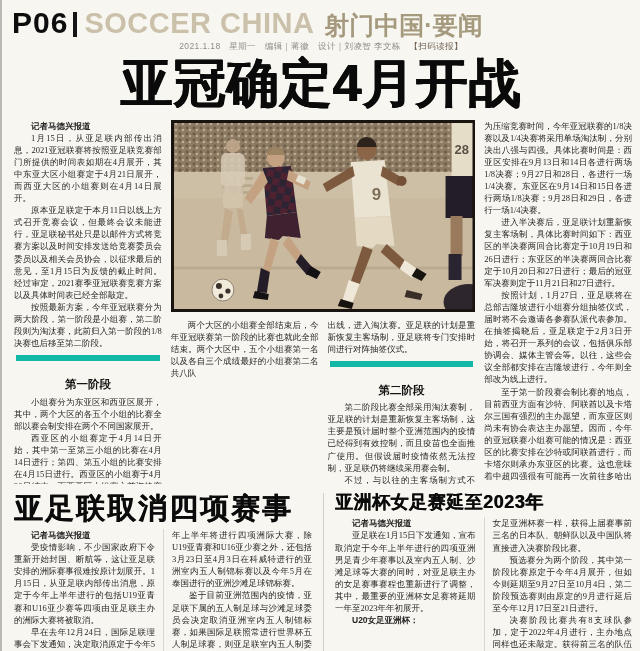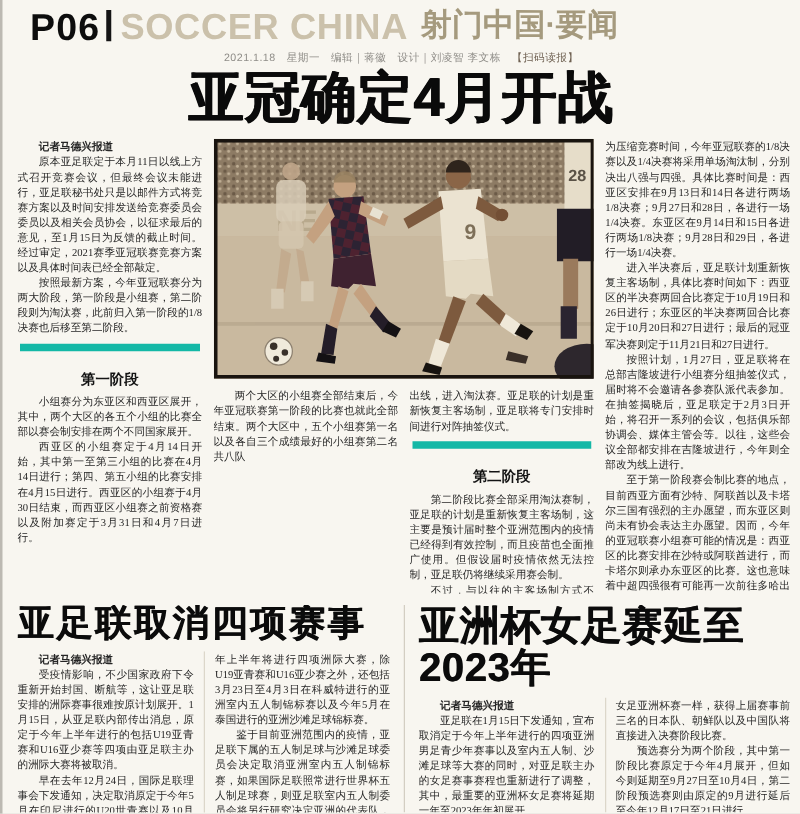--- a/index.html
+++ b/index.html
@@ -2,32 +2,32 @@
 <html><head>
 <meta charset="utf-8">
 <style>
   html,body{margin:0;padding:0;background:#dddbd6;}
   .page{
     width:640px;height:651px;box-sizing:border-box;overflow:hidden;position:relative;
     background:#f8f6f0;border-left:2px solid #bcb9b2;
     font-family:"Liberation Serif","DejaVu Serif",serif;color:#262626;
   }
   
-  .masthead{display:flex;align-items:flex-start;padding:8px 0 0 22px;}
+  .masthead{display:flex;align-items:flex-end;padding:8px 0 0 10px;}
   .pageno{font:900 30px/1 "Liberation Sans",sans-serif;color:#0d0d0d;letter-spacing:1px;}
   .mast-bar{width:4px;height:25px;background:#151515;margin:0 7px 1px 5px;}
   .title-en{font:800 29px/1 "Liberation Sans",sans-serif;color:#cbc1ab;letter-spacing:.5px;margin-right:10px;}
   .title-cn{font:900 25px/1 "Liberation Sans",sans-serif;color:#a59a7e;}
   .dateline{text-align:center;font:400 8.5px/1.35 "Liberation Sans",sans-serif;color:#8f8d88;margin-top:3px;letter-spacing:.4px;}
   .dateline span{margin:0 3px;text-align:center;}
   .dateline .badge{color:#6f6152;}
   
   .headline{
     text-align:center;font-family:"Liberation Sans",sans-serif;font-weight:900;
-    font-size:44px;line-height:1.02;color:#0a0a0a;margin:5px 0 9px;letter-spacing:1px;
+    font-size:52px;line-height:1.02;color:#0a0a0a;margin:5px 0 9px;letter-spacing:1px;
     text-shadow:.8px 0 currentColor,-.4px 0 currentColor;
   }
   
   .main{display:grid;grid-template-columns:repeat(4,1fr);column-gap:9px;margin:0 8px 0 12px;height:364px;overflow:hidden;}
   .col{overflow:hidden;}
   .mid{grid-column:2/4;display:flex;flex-direction:column;overflow:hidden;}
   figure.photo{margin:0 0 7px;}
   .photo-svg{display:block;width:100%;height:192px;}
   .two-col{display:grid;grid-template-columns:1fr 1fr;column-gap:9px;flex:1;overflow:hidden;}
   .art p{margin:0;font-size:8.5px;line-height:12.1px;text-align:justify;color:#262626;text-indent:2em;}
@@ -36,21 +36,21 @@
   .section-head{
     margin:6px 2px 4px;border-top:6px solid #14b8a6;padding-top:16px;text-align:center;
     font:700 11.5px/1.25 "Liberation Sans",sans-serif;color:#141414;
   }
   
   .bottom{display:grid;grid-template-columns:1fr 1fr;margin:9px 8px 0 12px;height:166px;overflow:hidden;}
   .bart{overflow:hidden;}
   .bart.left{padding-right:11px;}
   .bart.right{border-left:1px solid #d3cec2;padding-left:11px;}
   .bhead{font:900 29px/1.05 "Liberation Sans",sans-serif;color:#0b0b0b;margin:0 0 6px;letter-spacing:2px;text-shadow:.6px 0 currentColor;}
-  .bart.right .bhead{font-size:32px;letter-spacing:.5px;}
+  .bart.right .bhead{font-size:18px;letter-spacing:.5px;}
   .bcols{display:grid;grid-template-columns:1fr 1fr;overflow:hidden;}
   .bcol{overflow:hidden;}
   .bcol.first{padding-right:8px;}
   .bcol.second{border-left:1px solid #dcd7ca;padding-left:8px;}
   .subhead{font:700 9px/13px "Liberation Sans",sans-serif;color:#101010;margin:2px 0 1px;text-indent:0;}
 </style>
 </head>
 <body>
 
 <div class="page">
@@ -67,20 +67,21 @@
     <span>编辑｜蒋徽　设计｜刘凌智 李文栋</span>
     <span class="badge">【扫码读报】</span>
   </div>
 
   <h1 class="headline">亚冠确定4月开战</h1>
 
   <div class="main art">
 
     <div class="col">
       <p class="byline">记者马德兴报道</p>
+      <p>1月15日，从亚足联内部传出消息，2021亚冠联赛将按照亚足联竞赛部门所提供的时间表如期在4月展开，其中东亚大区小组赛定于4月21日展开，而西亚大区的小组赛则在4月14日展开。</p>
       <p>原本亚足联定于本月11日以线上方式召开竞赛会议，但最终会议未能进行，亚足联秘书处只是以邮件方式将竞赛方案以及时间安排发送给竞赛委员会委员以及相关会员协会，以征求最后的意见，至1月15日为反馈的截止时间。经过审定，2021赛季亚冠联赛竞赛方案以及具体时间表已经全部敲定。</p>
       <p>按照最新方案，今年亚冠联赛分为两大阶段，第一阶段是小组赛，第二阶段则为淘汰赛，此前归入第一阶段的1/8决赛也后移至第二阶段。</p>
       <h3 class="section-head">第一阶段</h3>
       <p>小组赛分为东亚区和西亚区展开，其中，两个大区的各五个小组的比赛全部以赛会制安排在两个不同国家展开。</p>
       <p>西亚区的小组赛定于4月14日开始，其中第一至第三小组的比赛在4月14日进行；第四、第五小组的比赛安排在4月15日进行。西亚区的小组赛于4月30日结束，而西亚区小组赛之前资格赛以及附加赛定于3月31日和4月7日进行。</p>
 
     </div>
 
     <div class="mid">
       <figure class="photo">

